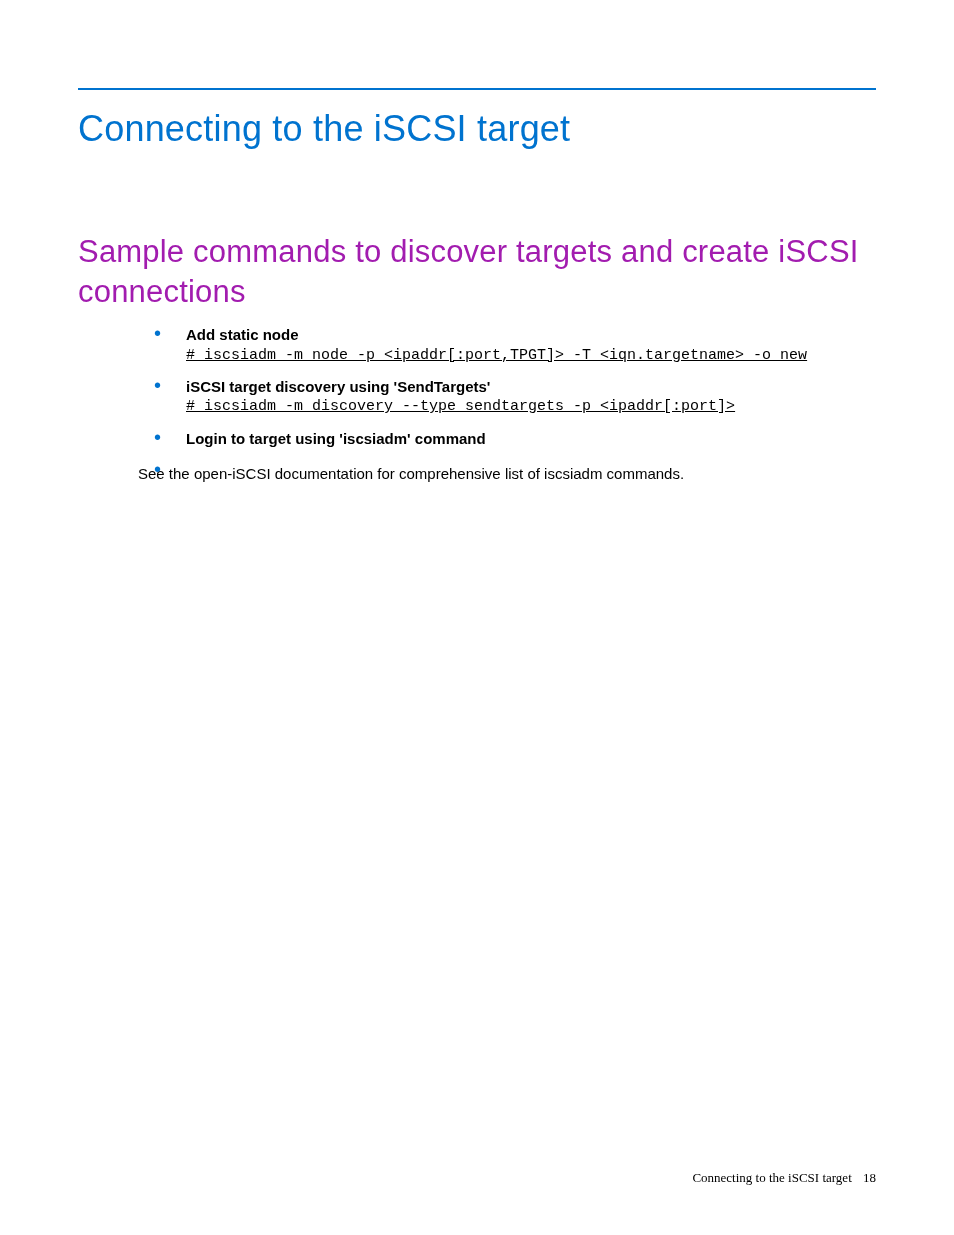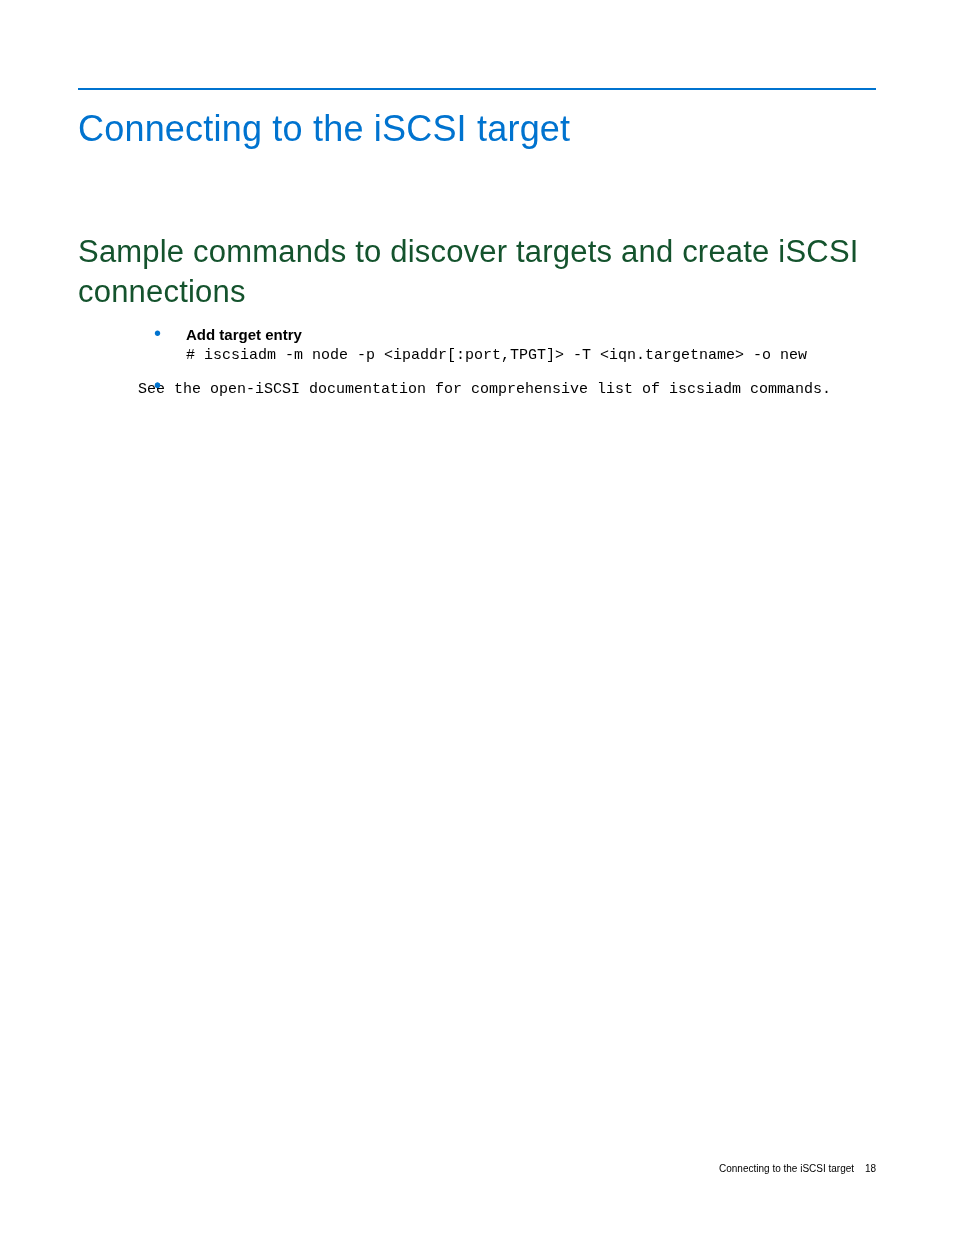--- a/index.html
+++ b/index.html
@@ -28,21 +28,21 @@
       font-size: 36px;
       color: #0073cf;
       letter-spacing: 0.2px;
       margin-bottom: 82px;
     }
     h2 {
       font-family: "Arial Narrow", Arial, sans-serif;
       font-stretch: condensed;
       font-weight: 300;
       font-size: 31px;
-      color: #14532d;
+      color: #a21caf;
       line-height: 1.28;
       letter-spacing: 0.2px;
       margin-bottom: 14px;
     }
     ul {
       list-style: none;
       margin-left: 72px;
       margin-right: 0;
     }
     li {
@@ -69,56 +69,62 @@
       font-size: 15px;
       display: block;
     }
     .code {
       font-family: "Courier New", Courier, monospace;
       font-size: 15px;
       white-space: pre-wrap;
       word-break: break-word;
       display: block;
       line-height: 1.3;
+      text-decoration: underline;
     }
     .closing {
       margin-left: 60px;
-      font-family: Liberation Mono, monospace;
+      font-family: Liberation Sans, sans-serif;
       font-stretch: condensed;
       font-size: 15px;
       color: #000;
       margin-top: 16px;
     }
     .footer {
       position: absolute;
-      bottom: 61px;
+      bottom: 49px;
       right: 78px;
-      font-family: Liberation Sans, sans-serif;
+      font-family: Liberation Serif, serif;
       font-stretch: condensed;
-      font-size: 10px;
+      font-size: 13px;
       color: #000;
     }
     .footer .pg {
       margin-left: 8px;
     }
   </style>
 </head>
 <body>
 
 <div class="page">
   <div class="rule"></div>
   <h1>Connecting to the iSCSI target</h1>
   <h2>Sample commands to discover targets and create iSCSI connections</h2>
 
   <ul>
     <li>
-      <span class="item-title">Add target entry</span>
+      <span class="item-title">Add static node</span>
       <span class="code"># iscsiadm -m node -p &lt;ipaddr[:port,TPGT]&gt; -T &lt;iqn.targetname&gt; -o new</span>
     </li>
     <li>
+      <span class="item-title">iSCSI target discovery using 'SendTargets'</span>
+      <span class="code"># iscsiadm -m discovery --type sendtargets -p &lt;ipaddr[:port]&gt;</span>
+    </li>
+    <li>
+      <span class="item-title">Login to target using 'iscsiadm' command</span>
     </li>
     <li>
     </li>
   </ul>
 
   <p class="closing">See the open-iSCSI documentation for comprehensive list of iscsiadm commands.</p>
 </div>
 
 <div class="footer">
   <span>Connecting to the iSCSI target</span>

